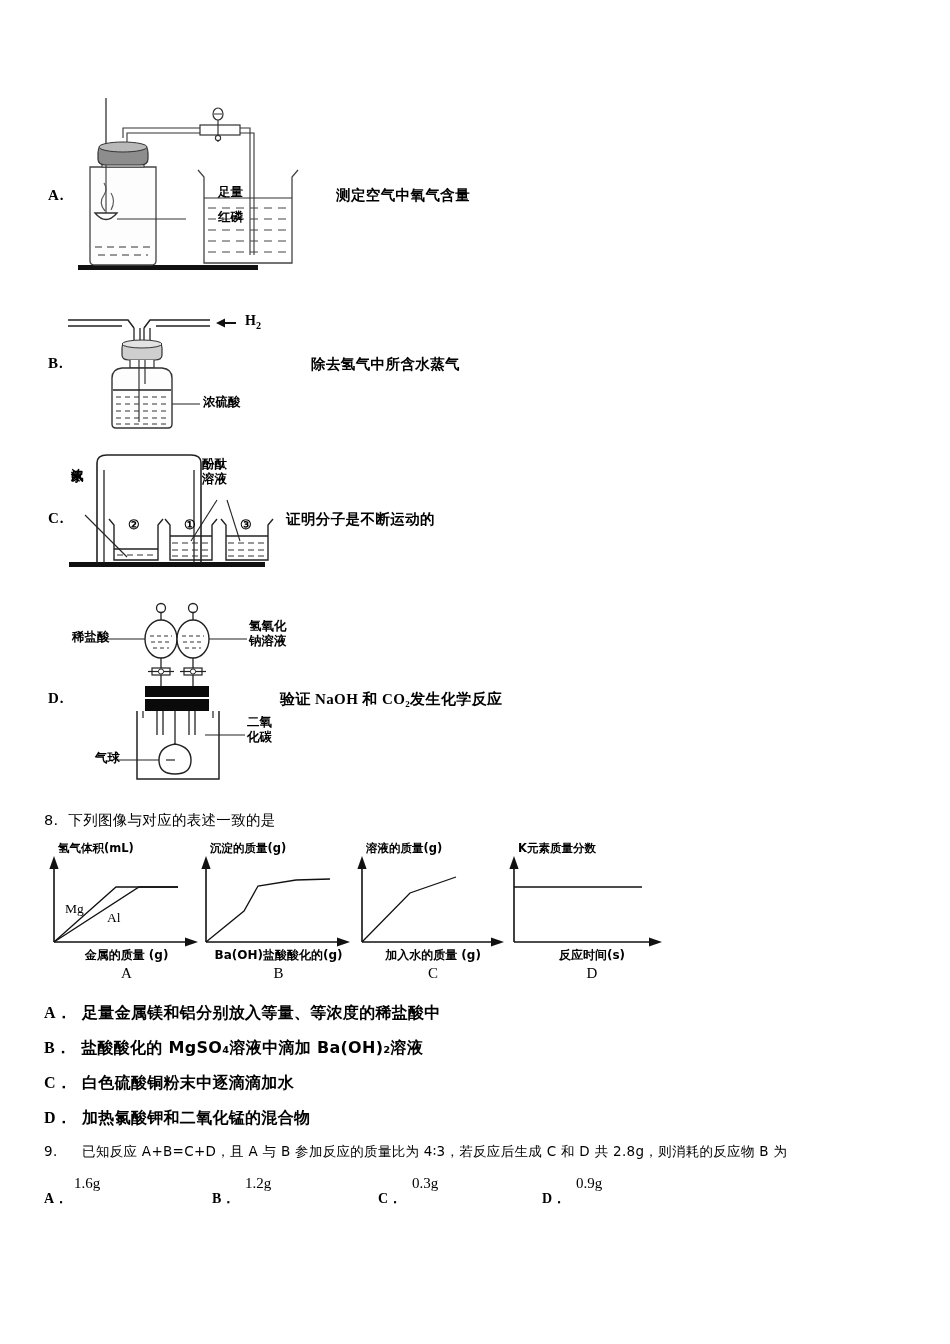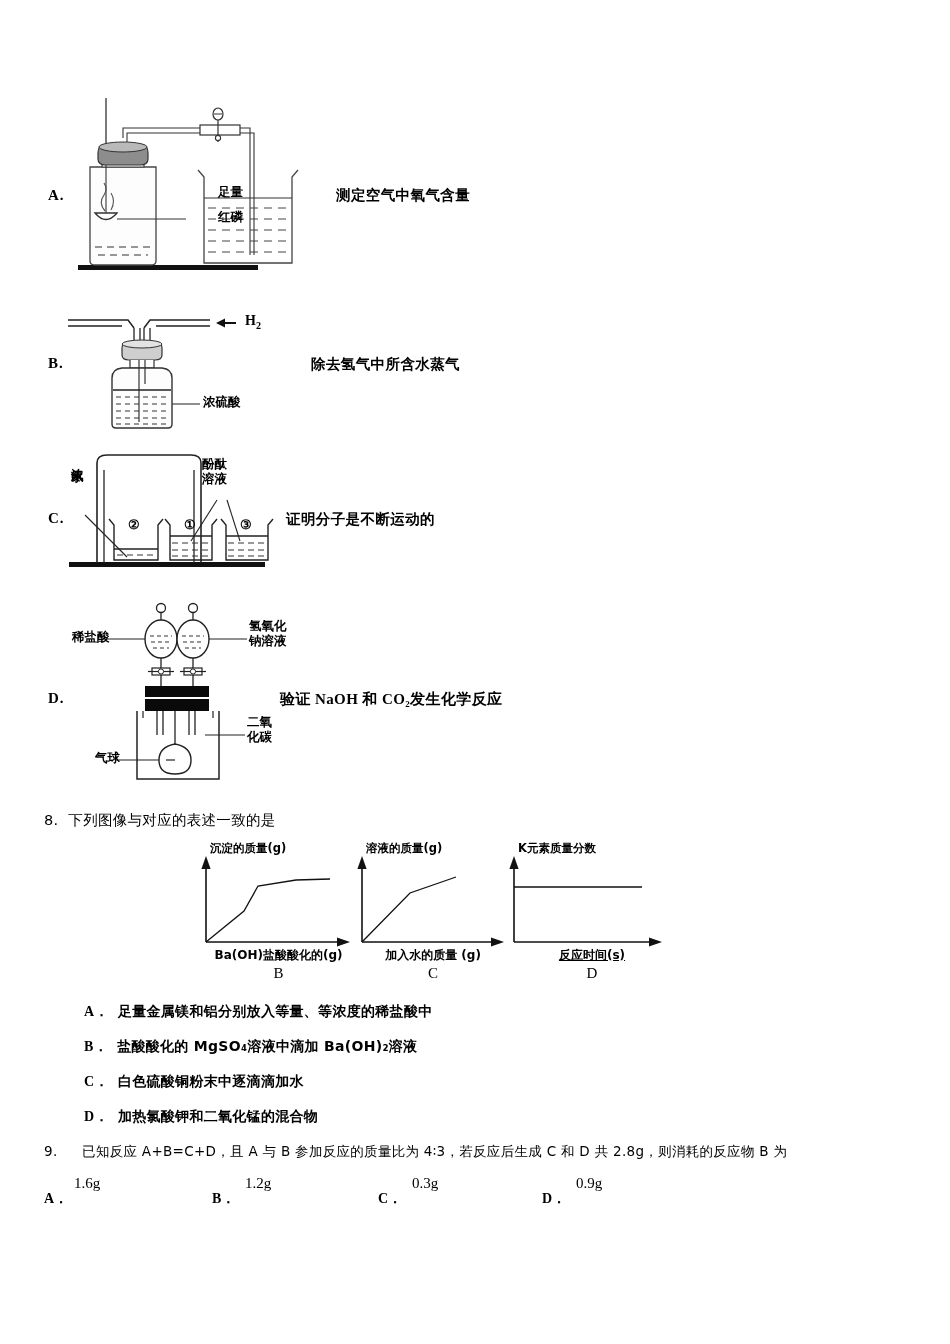--- a/index.html
+++ b/index.html
@@ -59,24 +59,23 @@
     font-family: "DejaVu Sans", "Liberation Sans", sans-serif;
     font-weight: normal;
     font-size: 14.5px;
     white-space: nowrap;
     letter-spacing: 0.3px;
   }
   .ans-line {
     position: absolute;
     font-family: "DejaVu Sans", "Liberation Sans", sans-serif;
     font-weight: bold;
-    font-size: 14px;
+    font-size: 16px;
     white-space: nowrap;
     letter-spacing: 0.3px;
-    margin-left: 40px;
   }
   .ans-letter {
     font-family: "Liberation Serif", serif;
     font-weight: bold;
   }
 
   
   .chart-block { position: absolute; }
   .chart-ylabel {
     position: absolute;
@@ -347,20 +346,39 @@
     <div class="lbl" style="left:95px;top:157px;">气球</div>
 
     <div class="opt-caption" style="left:280px;top:95px;font-family:'Liberation Serif',serif;font-size:15px;">验证 NaOH 和 CO₂发生化学反应</div>
   </div>
 
   <div class="qtext" style="left:44px;top:811px;">
     <span>8.</span>
     <span style="margin-left:5px;">下列图像与对应的表述一致的是</span>
   </div>
 
+  <div class="chart-block" style="left:44px;top:843px;width:165px;height:135px;">
+    <div class="chart-ylabel" style="left:14px;top:-2px;">氢气体积(mL)</div>
+    <svg width="165" height="100" style="position:absolute;left:0;top:12px;">
+
+      <line x1="10" y1="14" x2="10" y2="87" stroke="#111" stroke-width="1.6"></line>
+      <path d="M10,1 L5.4,14 L14.6,14 Z" fill="#111"></path>
+
+      <line x1="10" y1="87" x2="141" y2="87" stroke="#111" stroke-width="1.6"></line>
+      <path d="M154,87 L141,82.4 L141,91.6 Z" fill="#111"></path>
+
+      <polyline points="10,87 72,32 134,32" fill="none" stroke="#111" stroke-width="1.3"></polyline>
+
+      <polyline points="10,87 95,32 134,32" fill="none" stroke="#111" stroke-width="1.3"></polyline>
+    </svg>
+    <div class="series-tag" style="left:21px;top:58px;">Mg</div>
+    <div class="series-tag" style="left:63px;top:67px;">Al</div>
+    <div class="chart-xlabel" style="left:0;top:104px;width:165px;text-align:center;">金属的质量 (g)</div>
+    <div class="chart-name" style="left:0;top:122px;">A</div>
+  </div>
 
   <div class="chart-block" style="left:196px;top:843px;width:165px;height:135px;">
     <div class="chart-ylabel" style="left:14px;top:-2px;">沉淀的质量(g)</div>
     <svg width="165" height="100" style="position:absolute;left:0;top:12px;">
       <line x1="10" y1="14" x2="10" y2="87" stroke="#111" stroke-width="1.6"></line>
       <path d="M10,1 L5.4,14 L14.6,14 Z" fill="#111"></path>
       <line x1="10" y1="87" x2="141" y2="87" stroke="#111" stroke-width="1.6"></line>
       <path d="M154,87 L141,82.4 L141,91.6 Z" fill="#111"></path>
 
       <polyline points="10,87 48,56 62,31 100,25 134,24" fill="none" stroke="#111" stroke-width="1.3"></polyline>
@@ -386,21 +404,21 @@
   <div class="chart-block" style="left:502px;top:843px;width:180px;height:135px;">
     <div class="chart-ylabel" style="left:16px;top:-2px;text-align:center;">K元素质量分数</div>
     <svg width="180" height="100" style="position:absolute;left:0;top:12px;">
       <line x1="12" y1="14" x2="12" y2="87" stroke="#111" stroke-width="1.6"></line>
       <path d="M12,1 L7.4,14 L16.6,14 Z" fill="#111"></path>
       <line x1="12" y1="87" x2="147" y2="87" stroke="#111" stroke-width="1.6"></line>
       <path d="M160,87 L147,82.4 L147,91.6 Z" fill="#111"></path>
 
       <line x1="12" y1="32" x2="140" y2="32" stroke="#111" stroke-width="1.3"></line>
     </svg>
-    <div class="chart-xlabel" style="left:0;top:104px;width:180px;text-align:center;text-decoration:underline;">反应时间(s)</div>
+    <div class="chart-xlabel" style="left:0;top:104px;width:180px;text-align:center;">反应时间(s)</div>
     <div class="chart-name" style="left:0;top:122px;">D</div>
   </div>
 
   <div class="ans-line" style="left:44px;top:1003px;">
     <span class="ans-letter">A．</span>
     <span style="margin-left:4px;">足量金属镁和铝分别放入等量、等浓度的稀盐酸中</span>
   </div>
   <div class="ans-line" style="left:44px;top:1038px;">
     <span class="ans-letter">B．</span>
     <span style="margin-left:4px;">盐酸酸化的 MgSO₄溶液中滴加 Ba(OH)₂溶液</span>

